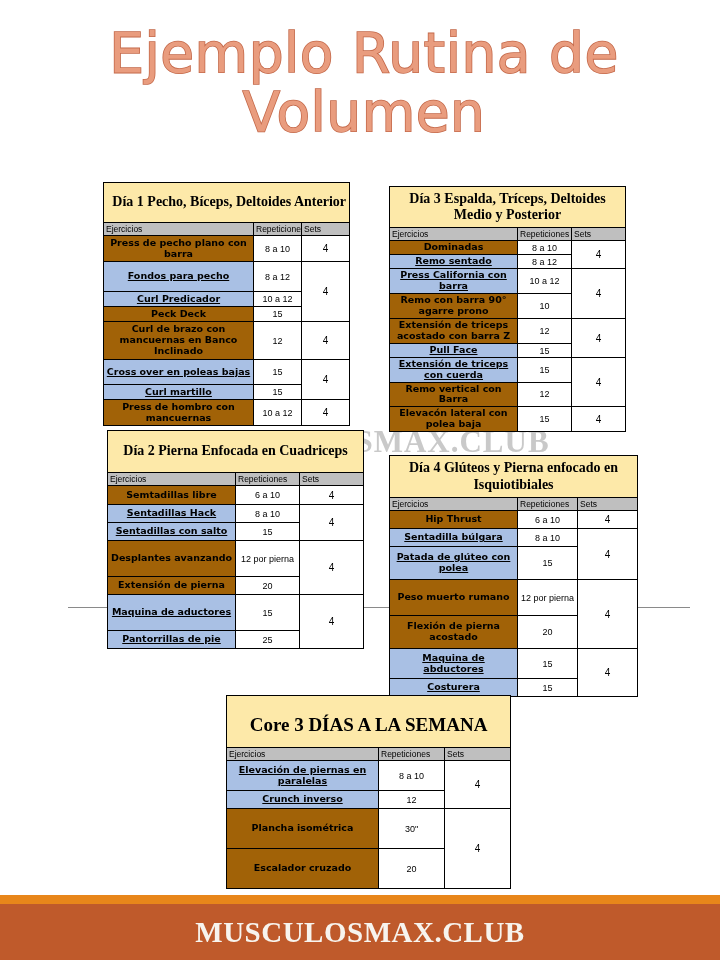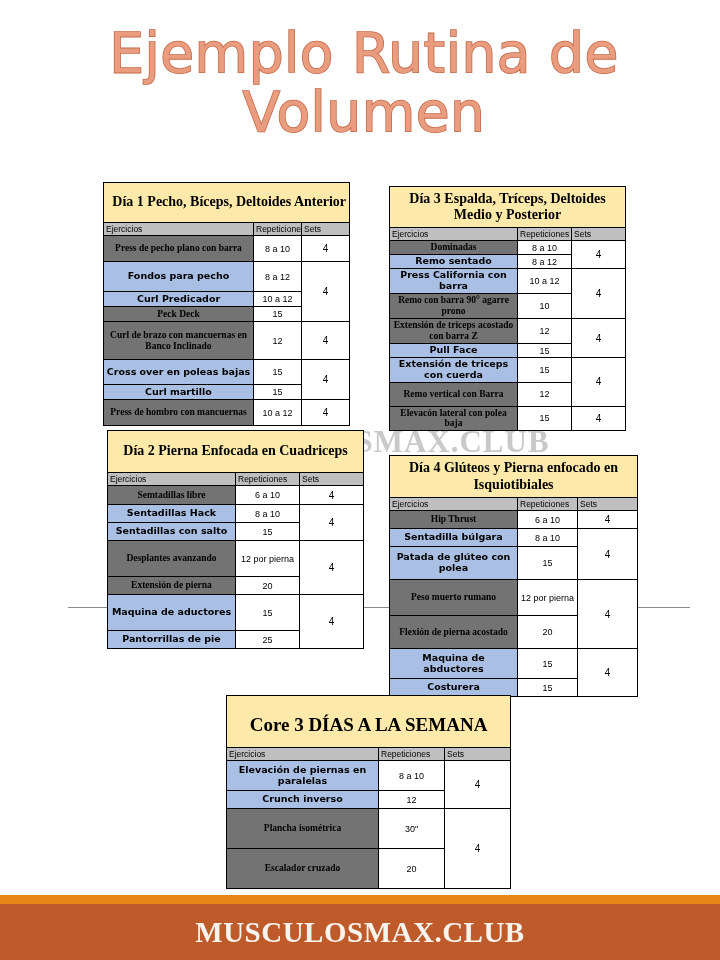--- a/index.html
+++ b/index.html
@@ -90,22 +90,22 @@
   }
   .tbl td.ex {
     font-family: "DejaVu Sans", sans-serif;
     font-weight: bold;
     font-size: 9.5px;
     text-align: center;
     line-height: 1.14;
     color: #000;
     padding: 1px 2px;
   }
-  .tbl td.ex.peach { background: #737373; font-family: Liberation Serif, serif; }
-  .tbl td.ex.blue  { background: #a9c0e4; }
+  .tbl td.ex.peach { background: #a16207; }
+  .tbl td.ex.blue  { background: #a9c0e4; text-decoration: underline; }
   .tbl td.num {
     font-family: "Liberation Sans", sans-serif;
     font-size: 9px;
     text-align: center;
     color: #000;
     background: #fff;
   }
   .tbl td.sets {
     font-family: "Liberation Sans", sans-serif;
     font-size: 10px;

